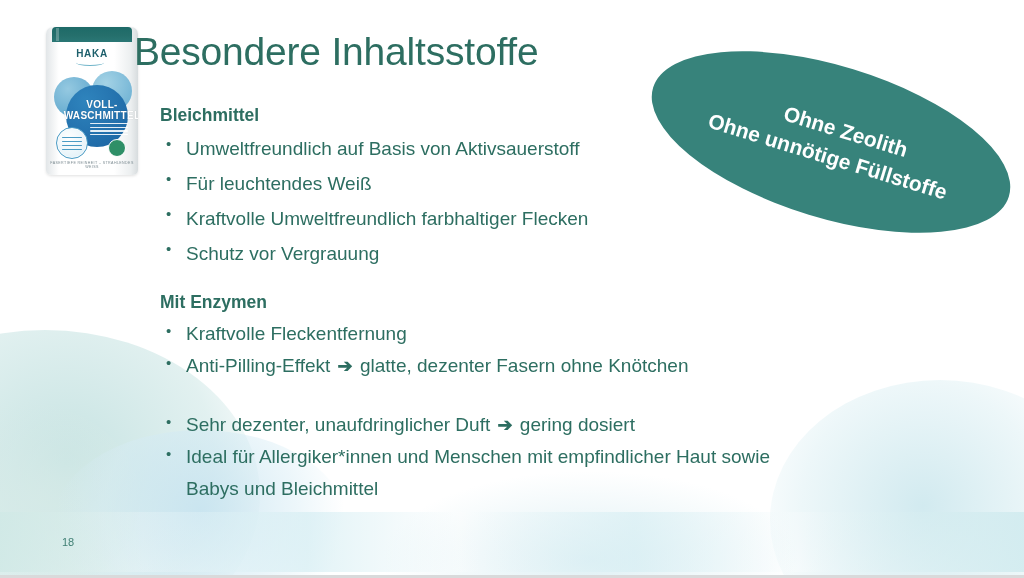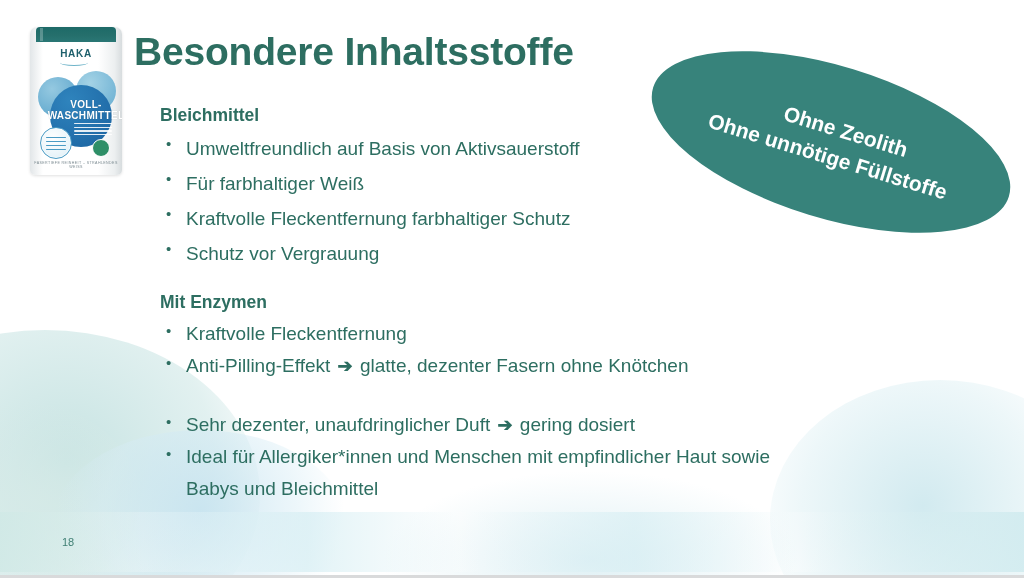--- a/index.html
+++ b/index.html
@@ -62,21 +62,21 @@
       rgba(255,255,255,0.15) 45%,
       rgba(214,238,243,0.65) 62%,
       rgba(255,255,255,0.2) 78%,
       rgba(206,234,238,0.8) 100%);
     pointer-events: none;
   }
 
   
   #package {
     position: absolute;
-    left: 30px; top: 27px;
+    left: 46px; top: 27px;
     width: 92px; height: 148px;
   }
   #package .bag-body {
     position: absolute;
     left: 0; top: 0;
     width: 92px; height: 148px;
     background: linear-gradient(to right, #e2e6e8 0%, #ffffff 14%, #ffffff 74%, #eceff0 92%, #d7dcde 100%);
     border-radius: 7px 7px 5px 5px;
     box-shadow: 0 1px 3px rgba(0,0,0,0.12);
     overflow: hidden;
@@ -186,21 +186,21 @@
     font-size: 3.6px;
     letter-spacing: 0.4px;
     color: #7c8b92;
   }
 
   
   #title {
     position: absolute;
     left: 134px; top: 30px;
     font-size: 39px;
-    font-weight: bold;
+    font-weight: normal;
     color: #2d6e61;
     letter-spacing: -0.2px;
     white-space: nowrap;
   }
 
   
   #badge {
     position: absolute;
     left: 645px; top: 66px;
     width: 372px; height: 152px;
@@ -338,25 +338,25 @@
 
     <div class="section sec1">
       <div class="sec-head">Bleichmittel</div>
       <div class="gap-sm"></div>
       <div class="bullet-row">
         <span class="bullet-dot">•</span>
         <span class="bullet-text">Umweltfreundlich auf Basis von Aktivsauerstoff</span>
       </div>
       <div class="bullet-row">
         <span class="bullet-dot">•</span>
-        <span class="bullet-text">Für farbhaltiger Weiß</span>
-      </div>
-      <div class="bullet-row">
-        <span class="bullet-dot">•</span>
-        <span class="bullet-text">Kraftvolle Fleckentfernung farbhaltiger Schutz</span>
+        <span class="bullet-text">Für leuchtendes Weiß</span>
+      </div>
+      <div class="bullet-row">
+        <span class="bullet-dot">•</span>
+        <span class="bullet-text">Kraftvolle Umweltfreundlich farbhaltiger Flecken</span>
       </div>
       <div class="bullet-row">
         <span class="bullet-dot">•</span>
         <span class="bullet-text">Schutz vor Vergrauung</span>
       </div>
     </div>
 
     <div class="gap-md"></div>
 
     <div class="section sec2">

